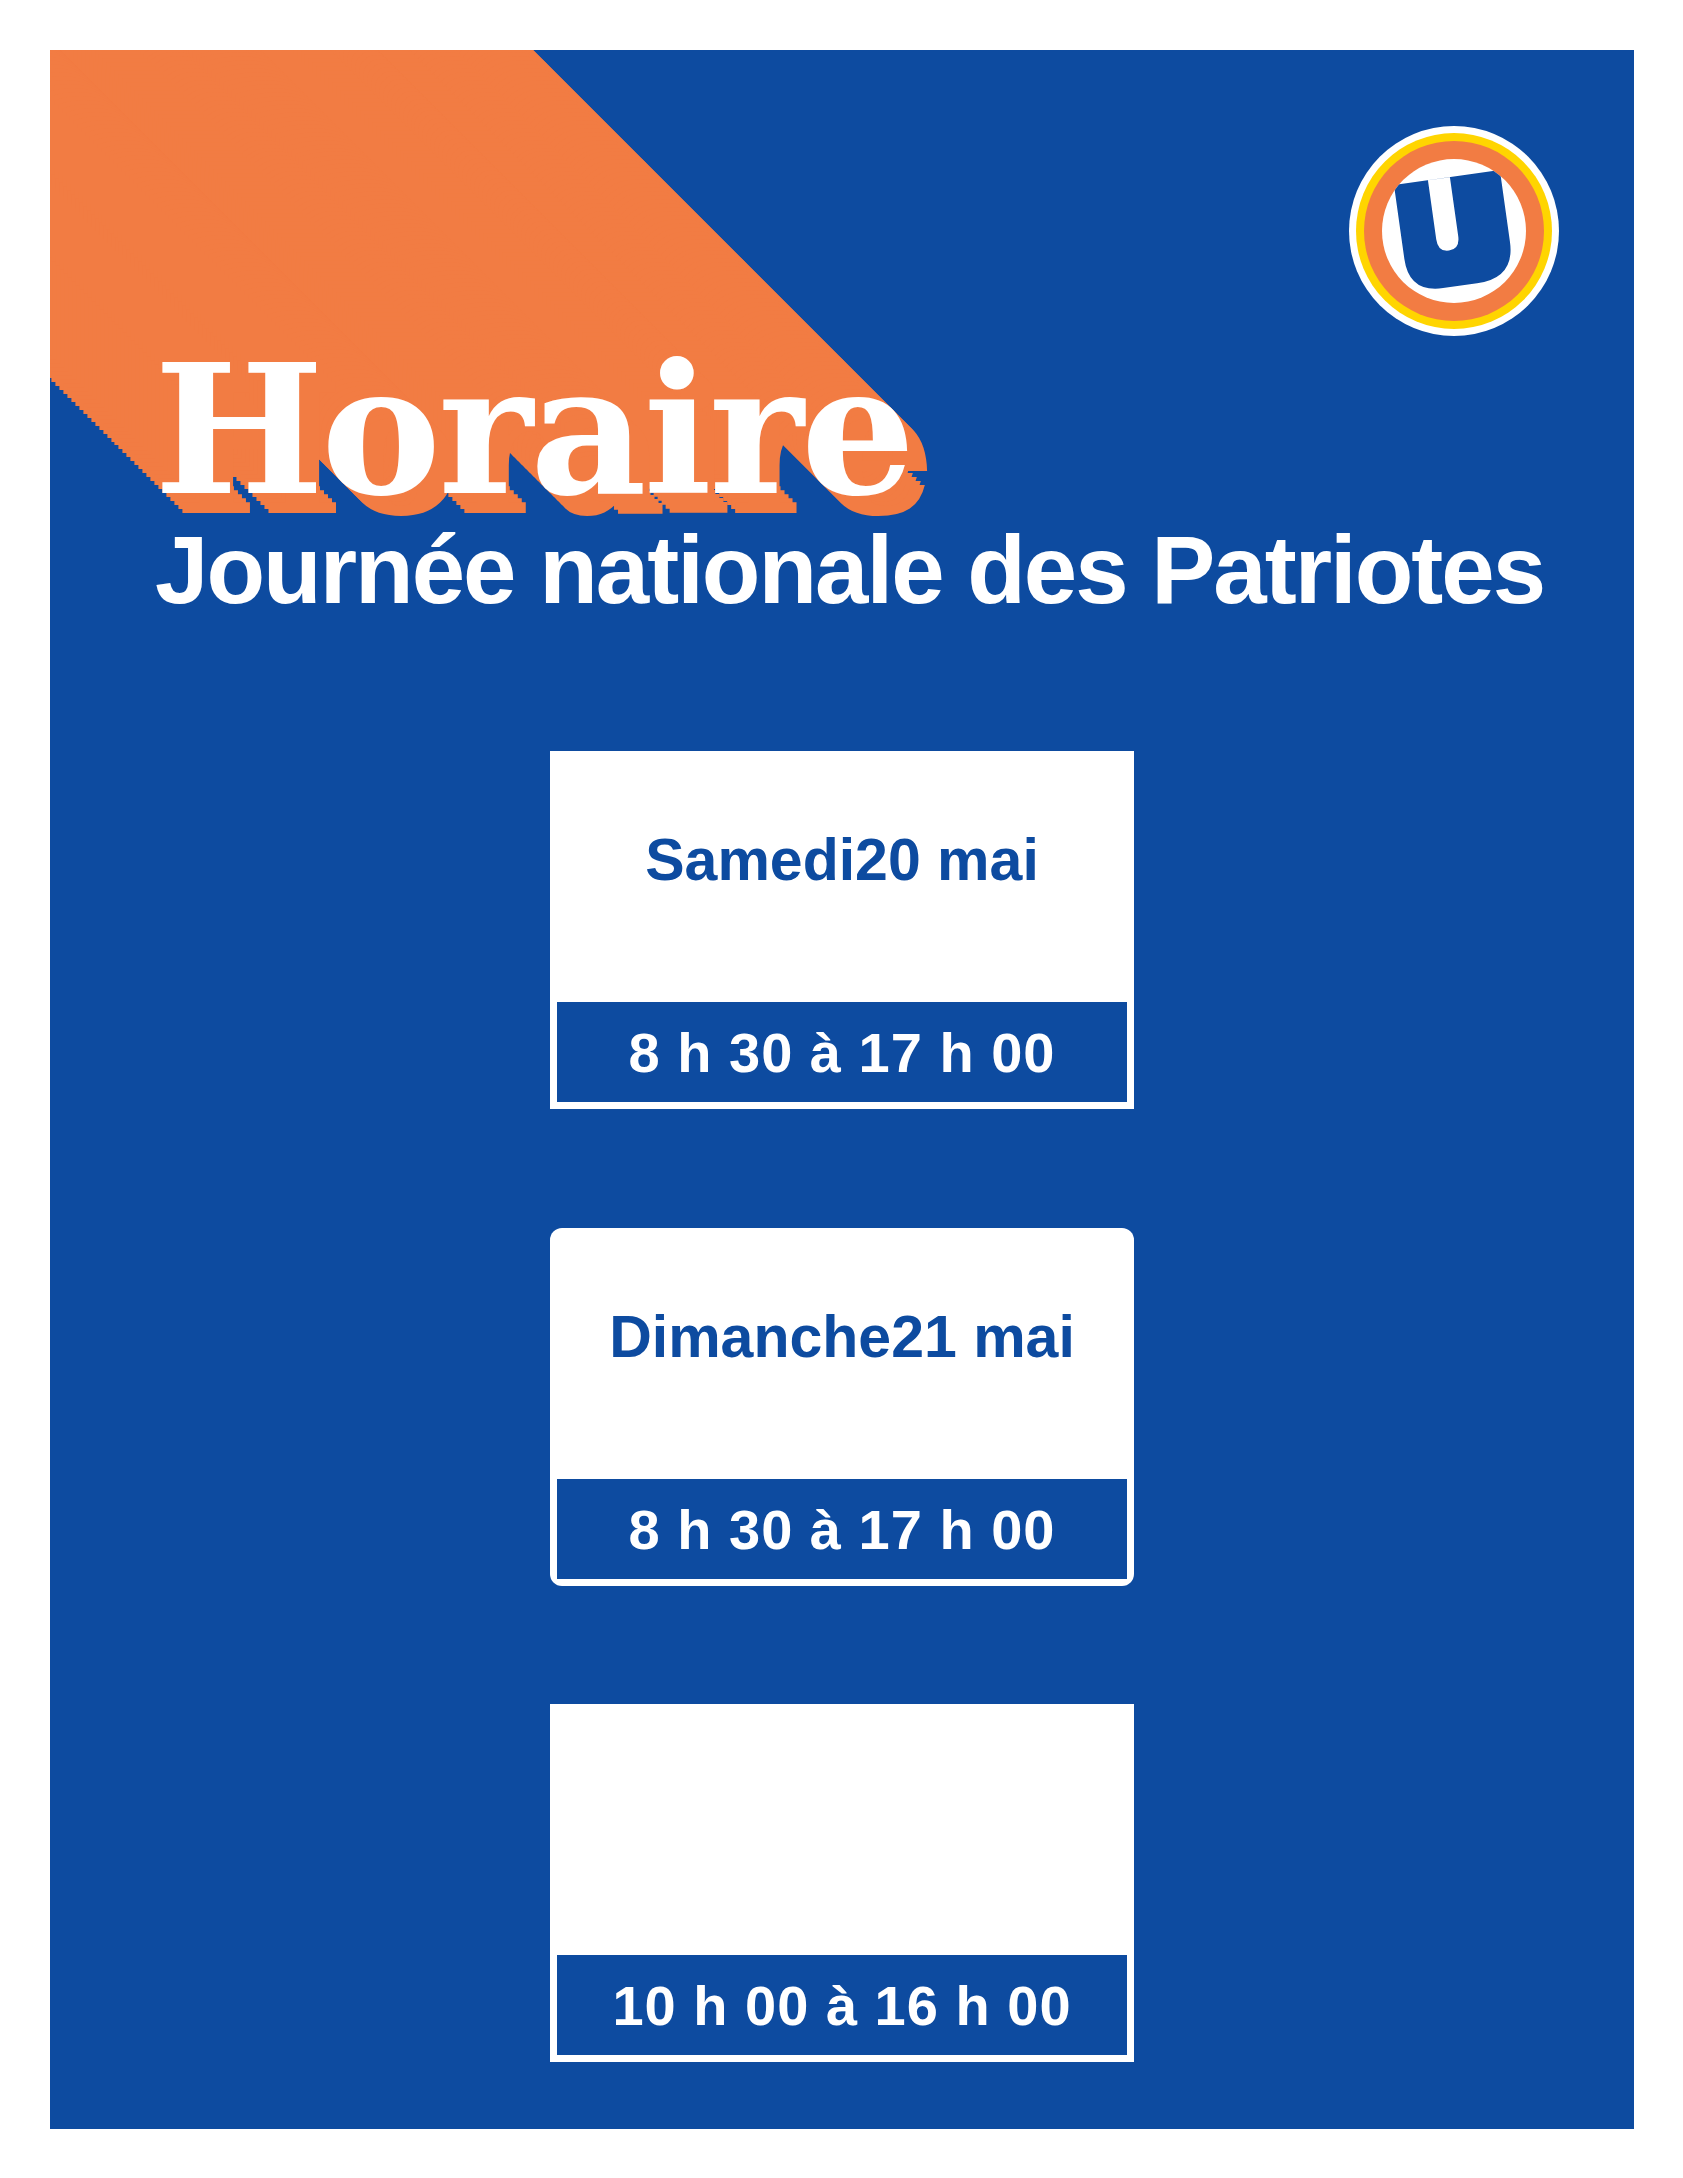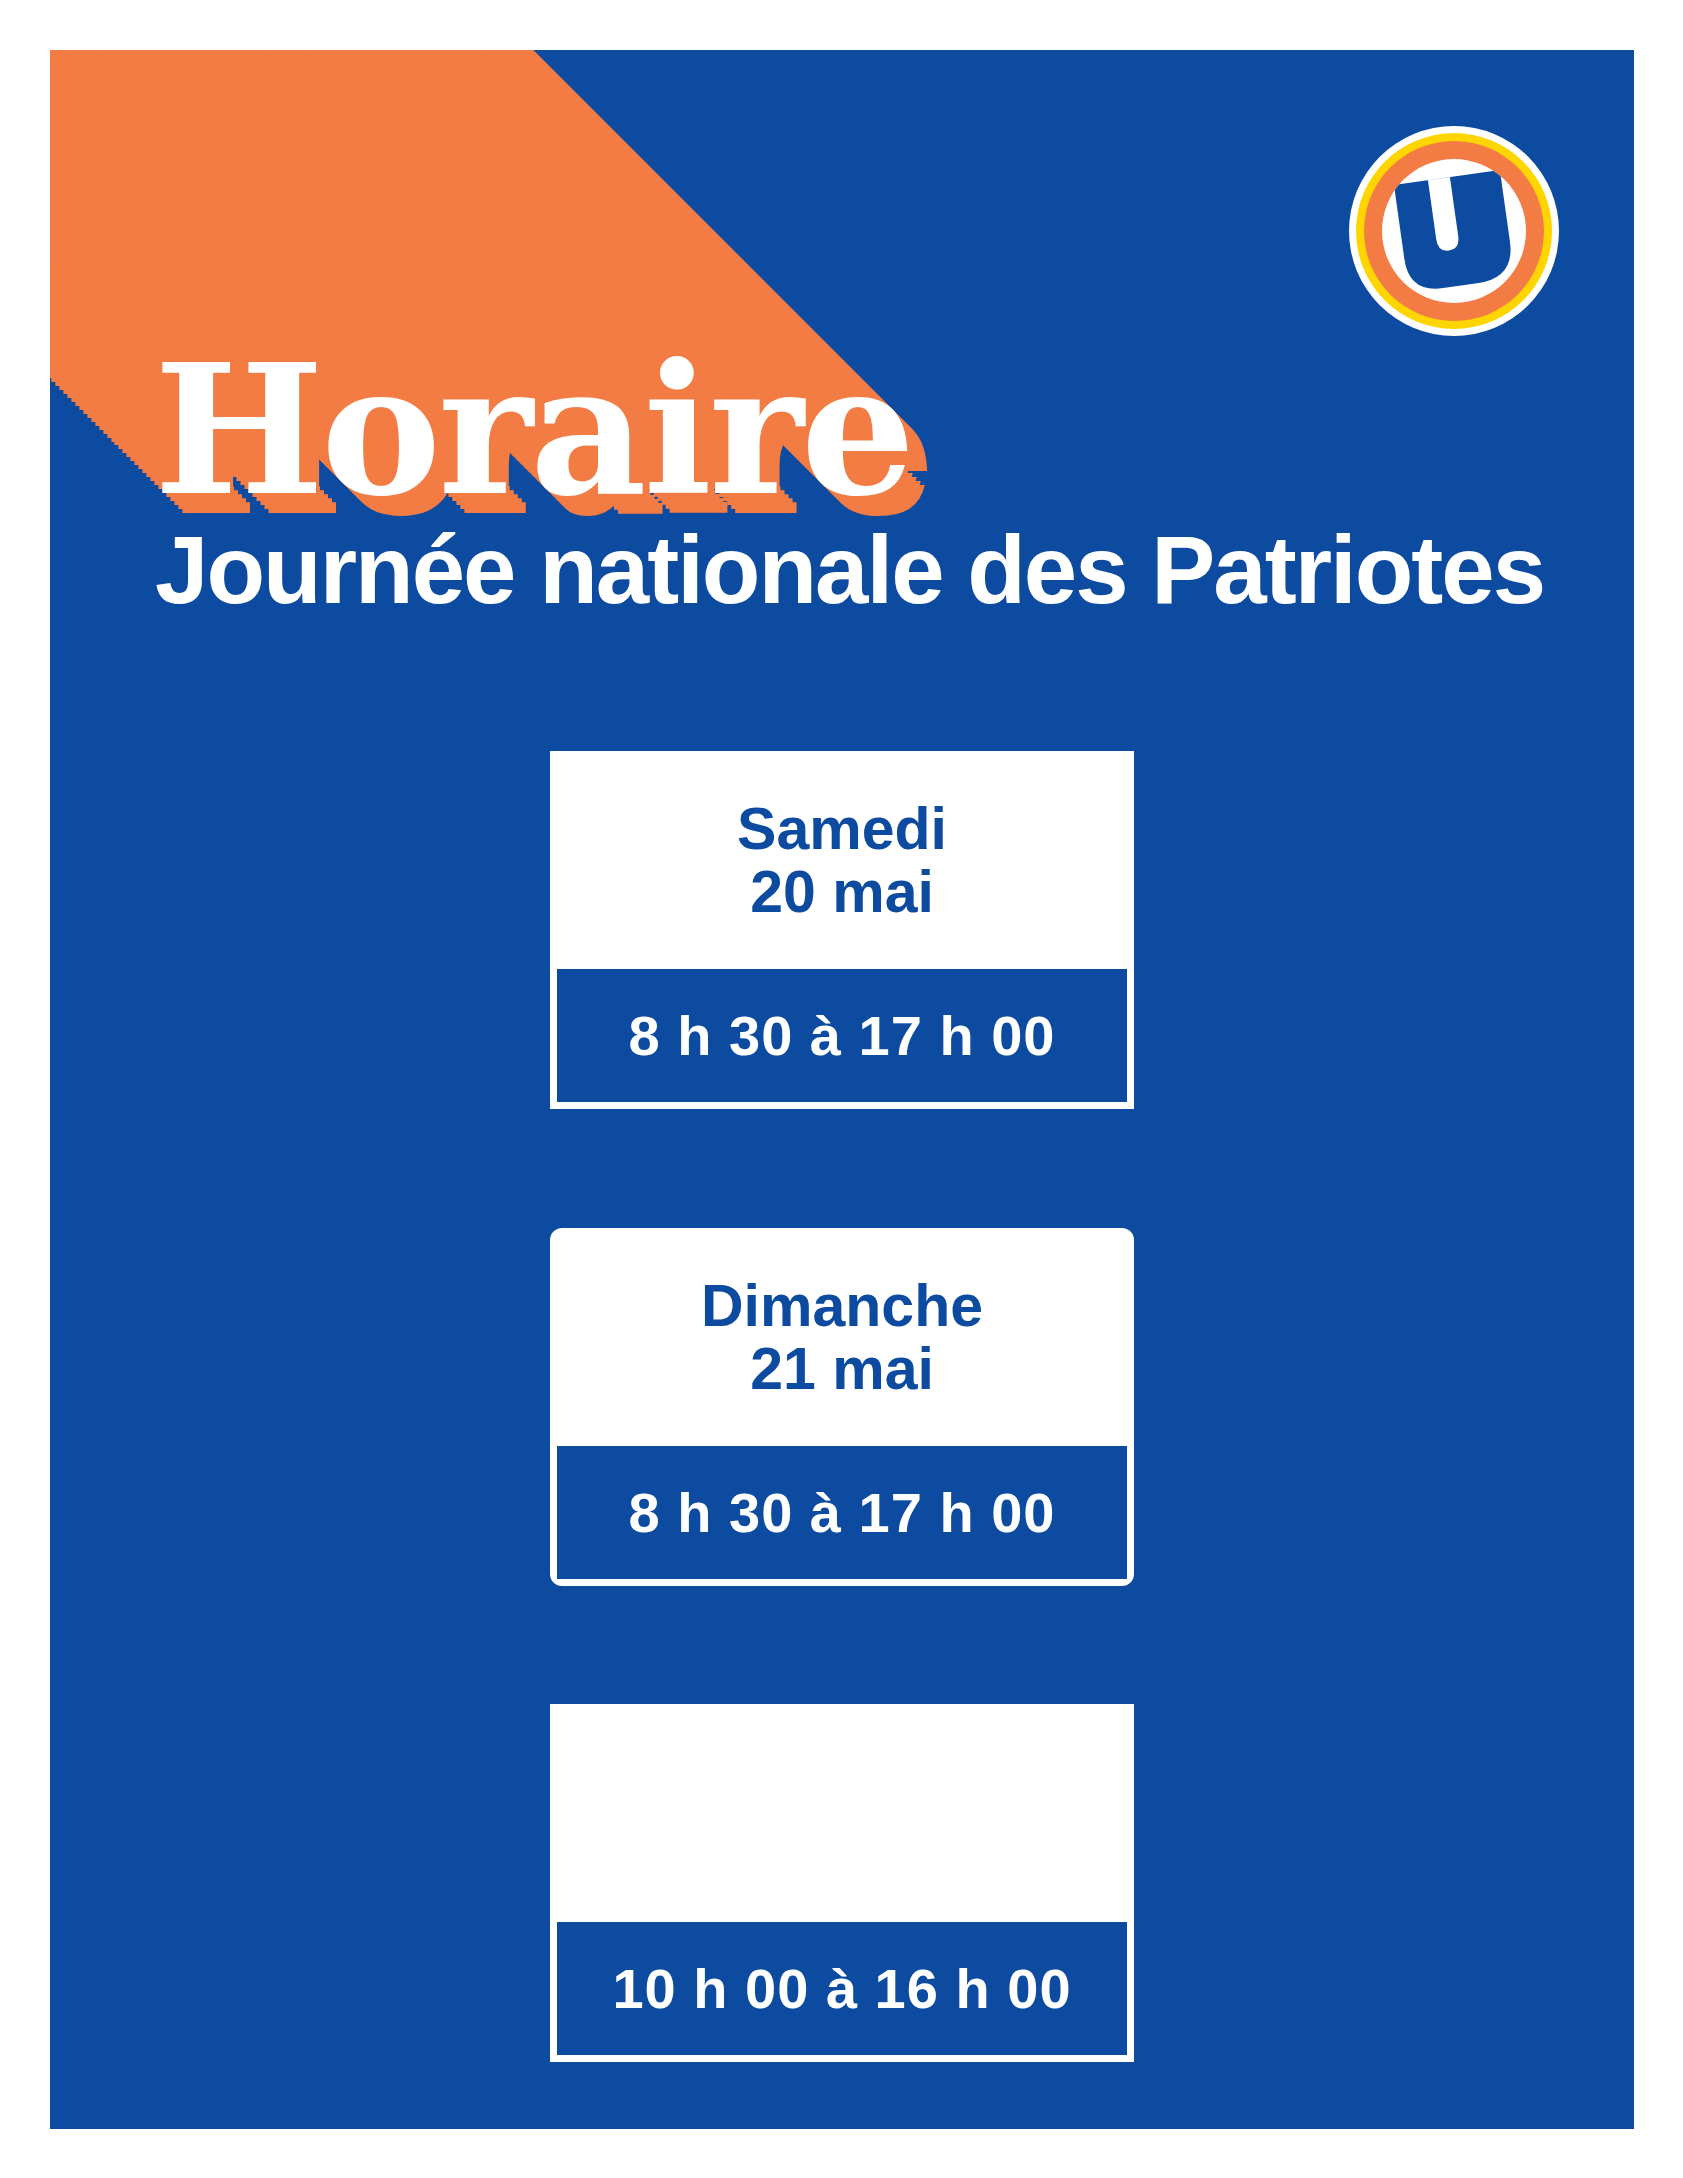--- a/index.html
+++ b/index.html
@@ -41,27 +41,27 @@
   }
   .u-svg{width:111px;height:113px;transform:rotate(-8deg);}
   .u-svg path{fill:var(--blue);}
   
   .card{
     position:absolute;left:500px;width:584px;height:358px;
     background:var(--white);
   }
   .card-1{top:701px;} .card-2{top:1178px;border-radius:12px;} .card-3{top:1654px;}
   .card-top{
-    height:219px;display:flex;flex-direction:column;
-    justify-content:center;text-align:center;
+    height:219px;display:flex;
+    align-items:center;justify-content:center;text-align:center;
     color:var(--blue);
   }
   .card-day,.card-date{font-weight:700;font-size:59px;line-height:63px;letter-spacing:0px;}
   .time-box{
-    position:absolute;left:7px;right:7px;bottom:7px;height:133px;
+    position:absolute;left:7px;right:7px;bottom:7px;height:100px;
     background:var(--blue);display:flex;align-items:center;justify-content:center;
   }
   .time-text{
     color:var(--white);font-weight:700;font-size:56px;letter-spacing:1px;white-space:nowrap;
   }
 </style>
 </head>
 <body>
 
 <div class="poster">

